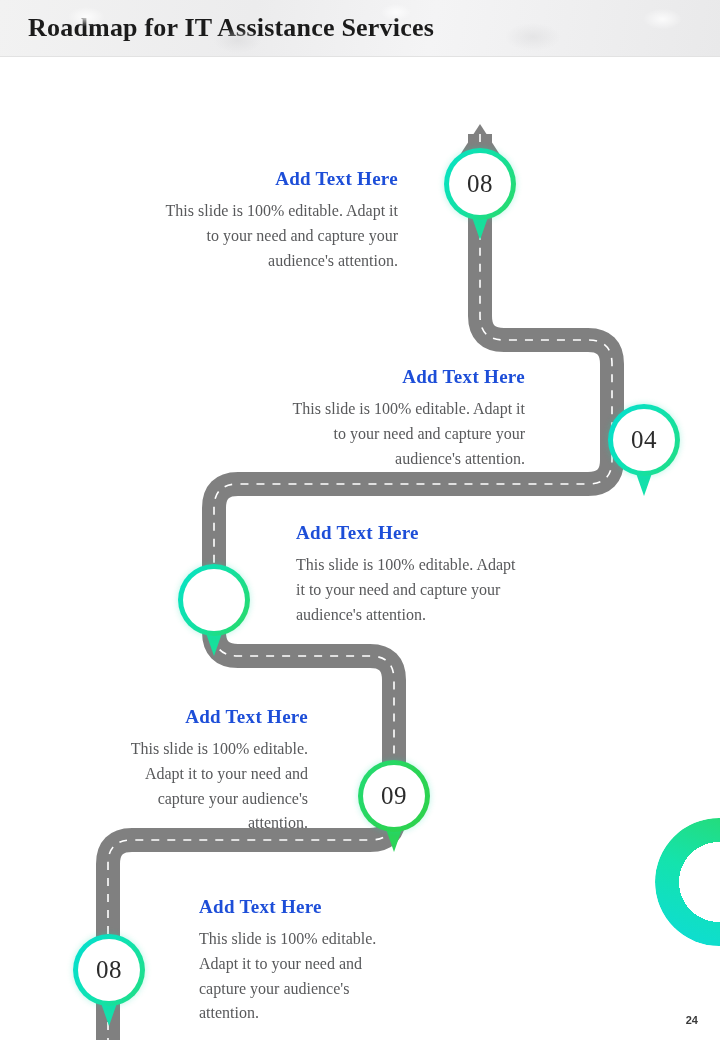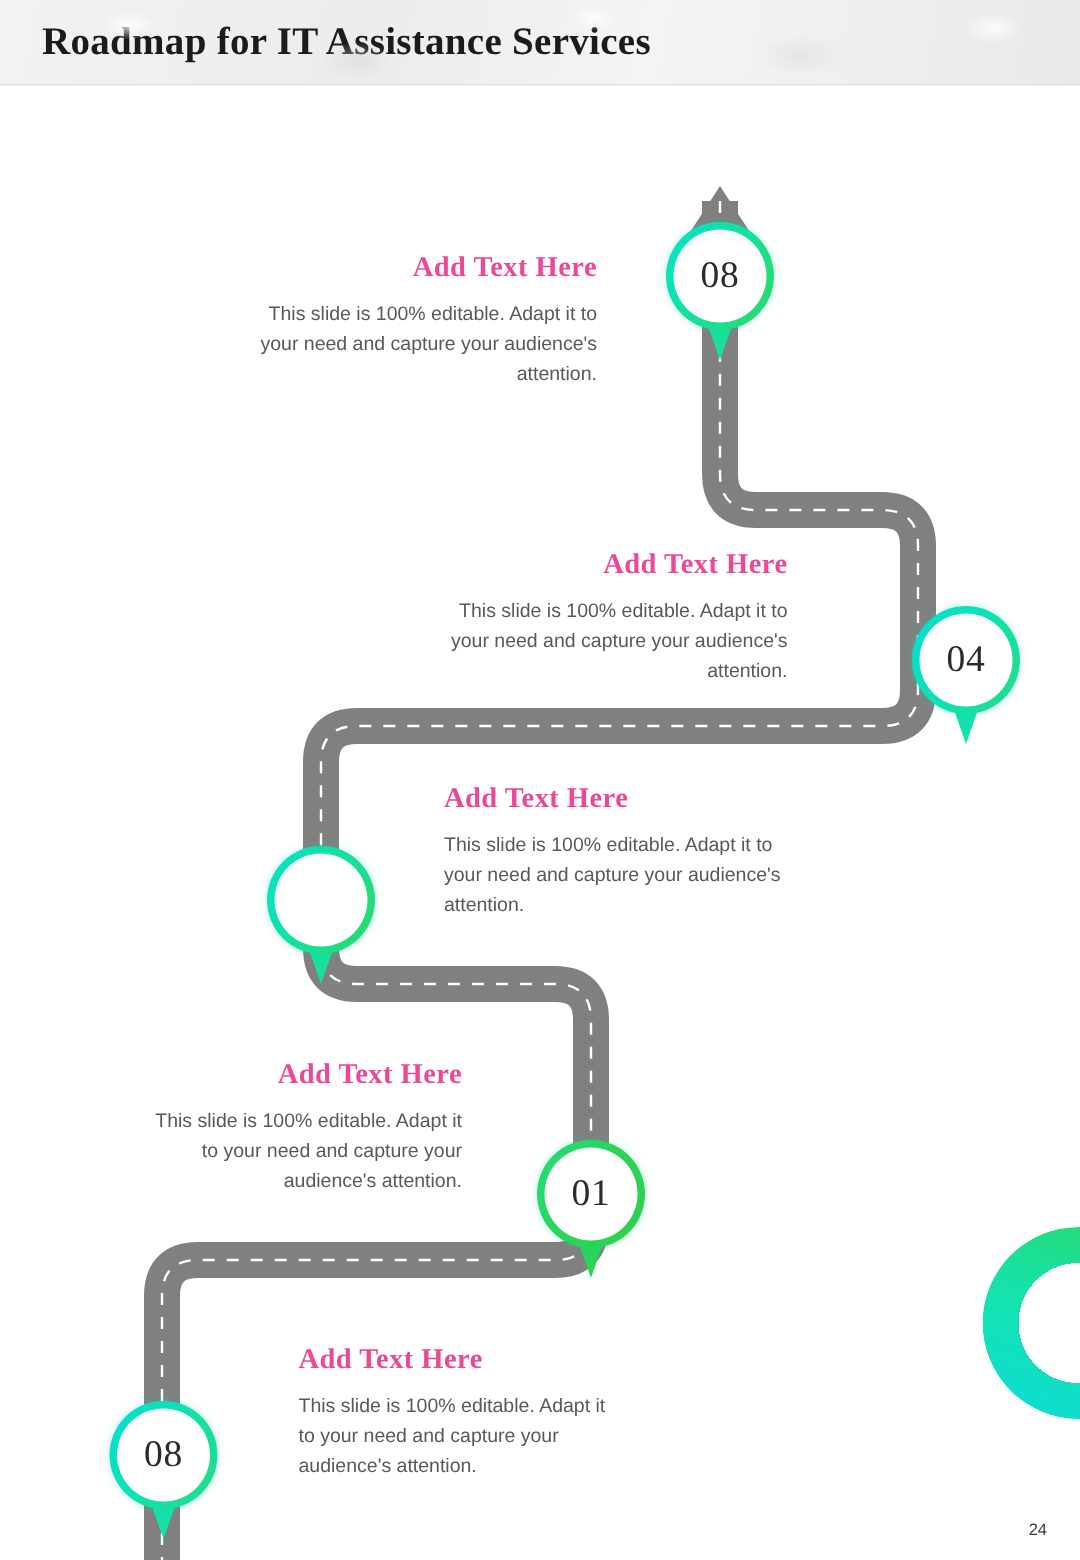--- a/index.html
+++ b/index.html
@@ -139,42 +139,42 @@
   .pin.v-mint .pin-tail   { border-top-color: #18e09c; }
 
   
   .block {
     position: absolute;
   }
   .block-title {
     font-family: "Liberation Serif", serif;
     font-size: 19px;
     font-weight: bold;
-    color: #ec4899;
+    color: #1d4ed8;
     margin: 0 0 9px 0;
     letter-spacing: .3px;
   }
   .block-body {
-    font-family: Liberation Sans, sans-serif;
-    font-size: 13px;
+    font-family: Liberation Serif, serif;
+    font-size: 16px;
     line-height: 1.55;
     color: #58595b;
     margin: 0;
   }
   .align-right { text-align: right; }
   .align-left  { text-align: left; }
 
   
   .page-num {
     position: absolute;
     right: 22px;
     bottom: 14px;
     font-family: "Liberation Sans", sans-serif;
     font-size: 11px;
-    font-weight: normal;
+    font-weight: bold;
     color: #3a3a3a;
   }
 </style>
 </head>
 <body>
 
 <div class="header">
   <div class="header-title">Roadmap for IT Assistance Services</div>
 </div>
 
@@ -237,21 +237,21 @@
     <div class="pin-ring"></div>
   </div>
   <div class="block align-left" style="left:296px; top:466px; width:225px;">
     <div class="block-title">Add Text Here</div>
     <div class="block-body">This slide is 100% editable. Adapt it to your need and capture your audience's attention.</div>
   </div>
 
   <div class="pin v-green" style="left:358px; top:704px;">
     <div class="pin-tail"></div>
     <div class="pin-ring"></div>
-    <div class="pin-num">01</div>
+    <div class="pin-num">09</div>
   </div>
   <div class="block align-right" style="left:98px; top:650px; width:210px;">
     <div class="block-title">Add Text Here</div>
     <div class="block-body">This slide is 100% editable. Adapt it to your need and capture your audience's attention.</div>
   </div>
 
   <div class="pin v-teal" style="left:73px; top:878px;">
     <div class="pin-tail"></div>
     <div class="pin-ring"></div>
     <div class="pin-num">08</div>

